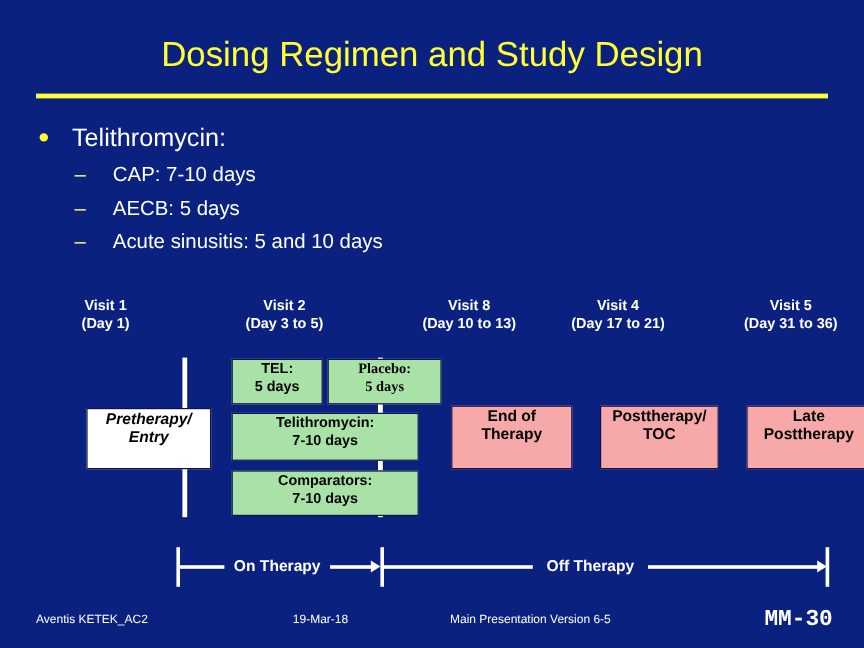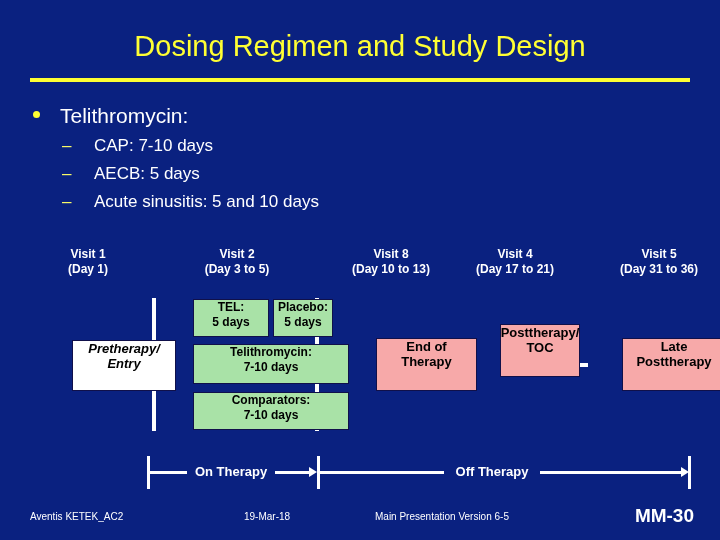--- a/index.html
+++ b/index.html
@@ -131,20 +131,21 @@
     font-size: 10px;
     white-space: nowrap;
   }
   #foot-page {
     position: absolute;
     color: #ffffff;
     font-size: 19px;
     font-weight: bold;
     right: 26px;
     top: 505px;
+    font-family: Liberation Mono, monospace;
   }
 </style>
 </head>
 <body>
 
 <div id="slide">
 
   <div id="title">Dosing Regimen and Study Design</div>
   <div id="title-rule"></div>
 
@@ -202,21 +203,21 @@
     </div>
   </div>
 
   <div class="box box-green" style="left:157px; top:299px; width:76px; height:38px;">
     <div>
       <span class="l">TEL:</span>
       <span class="l">5 days</span>
     </div>
   </div>
 
-  <div class="box box-green" style="left:237px; top:299px; width:60px; height:38px;">
+  <div class="box box-green" style="left:237px; top:299px; width:95px; height:38px;font-family:Liberation Serif, serif;">
     <div>
       <span class="l">Placebo:</span>
       <span class="l">5 days</span>
     </div>
   </div>
 
   <div class="box box-green" style="left:157px; top:344px; width:156px; height:40px;">
     <div>
       <span class="l">Telithromycin:</span>
       <span class="l">7-10 days</span>
@@ -230,21 +231,21 @@
     </div>
   </div>
 
   <div class="box box-pink" style="left:340px; top:338px; width:101px; height:53px;">
     <div>
       <span class="l">End of</span>
       <span class="l">Therapy</span>
     </div>
   </div>
 
-  <div class="box box-pink" style="left:464px; top:324px; width:80px; height:53px;">
+  <div class="box box-pink" style="left:464px; top:338px; width:99px; height:53px;">
     <div>
       <span class="l">Posttherapy/</span>
       <span class="l">TOC</span>
     </div>
   </div>
 
   <div class="box box-pink" style="left:586px; top:338px; width:104px; height:53px;">
     <div>
       <span class="l">Late</span>
       <span class="l">Posttherapy</span>

